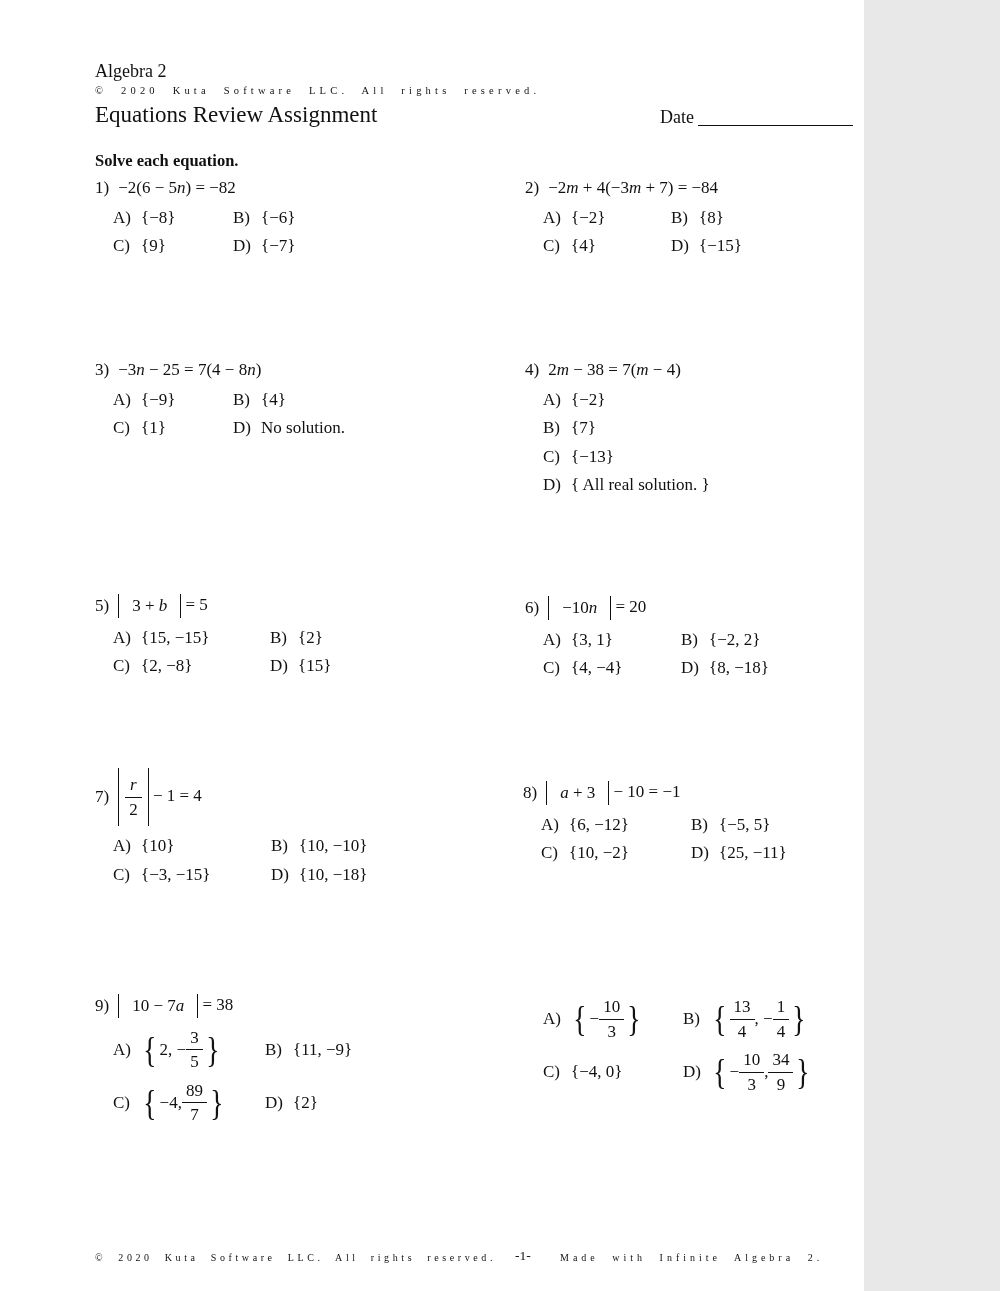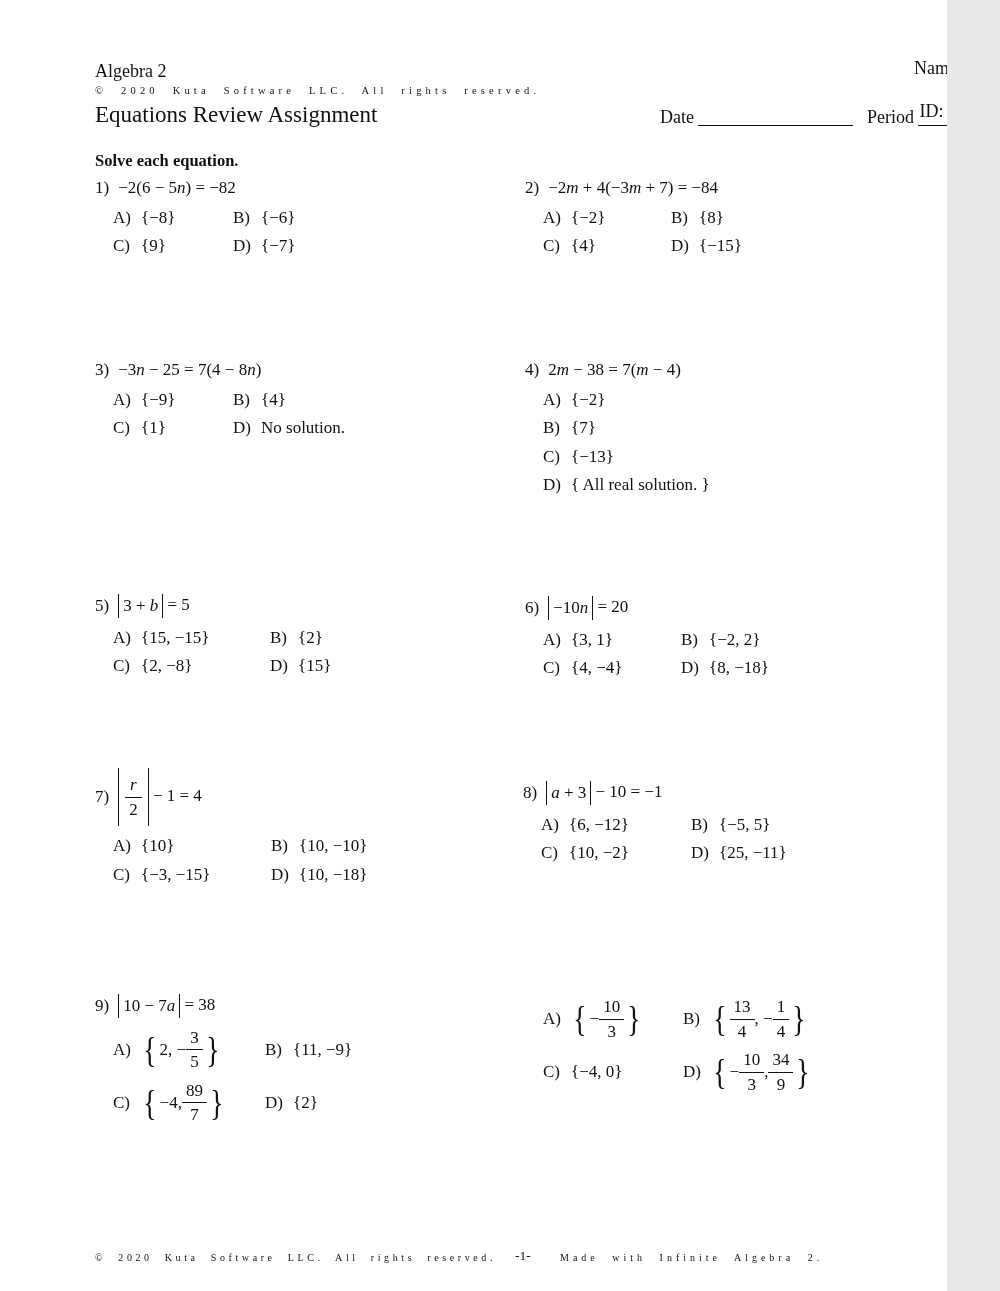--- a/index.html
+++ b/index.html
@@ -1,17 +1,17 @@
 <!DOCTYPE html>
 <html><head>
 <meta charset="utf-8">
 <style>
   html,body{margin:0;padding:0;background:#e8e8e8;}
   #page{
-    position:relative; width:947px; height:1291px; background:#ffffff;
+    position:relative; width:864px; height:1291px; background:#ffffff;
     font-family:"Liberation Serif","DejaVu Serif",serif; color:#111;
     line-height:1.15; overflow:hidden;
   }
   .abspos{position:absolute;}
   
   .course{font-size:18px;}
   .copyline{font-size:10.5px; letter-spacing:4.2px; word-spacing:7px; white-space:nowrap;}
   .title{font-size:23px;}
   .nameline{display:flex; align-items:flex-end; width:440px; font-size:18px;}
   .dateline{display:flex; align-items:flex-end; font-size:18px;}
@@ -23,21 +23,21 @@
   .q{display:flex; align-items:center; gap:9px; margin-bottom:10px;}
   .pnum{white-space:nowrap;}
   .answers{margin-left:18px;}
   .arow{display:flex; align-items:center; margin-top:9px;}
   .ans{display:flex; align-items:center;}
   .ans.c1{width:var(--c1,130px); flex:0 0 var(--c1,130px);}
   .al{width:28px; flex:0 0 28px;}
   .av{white-space:nowrap;}
   
   .abs{display:inline-block; vertical-align:middle;
-       border-left:1.4px solid #111; border-right:1.4px solid #111; padding:2px 4px;}
+       border-left:1.4px solid #111; border-right:1.4px solid #111; padding:2px 13px;}
   .abs.pad{padding:7px 6px;}
   .frac{display:inline-block; vertical-align:middle; text-align:center;}
   .frac .n{display:block; padding:0 4px 2px;}
   .frac .d{display:block; border-top:1.3px solid #111; padding:2px 4px 0;}
   .set{display:inline-flex; align-items:center; vertical-align:middle;}
   .set.tall::before{content:"{"; font-size:215%; font-weight:300; margin-right:1px;
                     transform:scaleX(.75); display:inline-block;}
   .set.tall::after{content:"}"; font-size:215%; font-weight:300; margin-left:1px;
                    transform:scaleX(.75); display:inline-block;}
   

